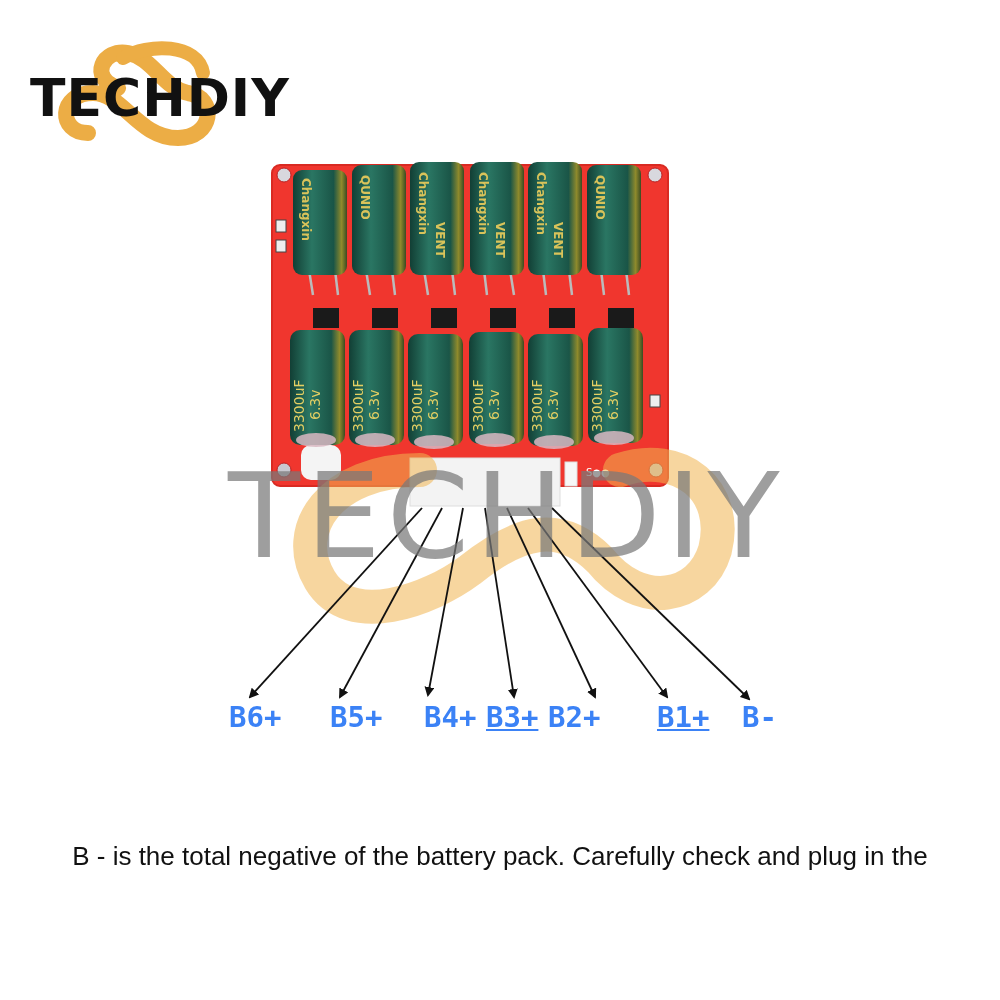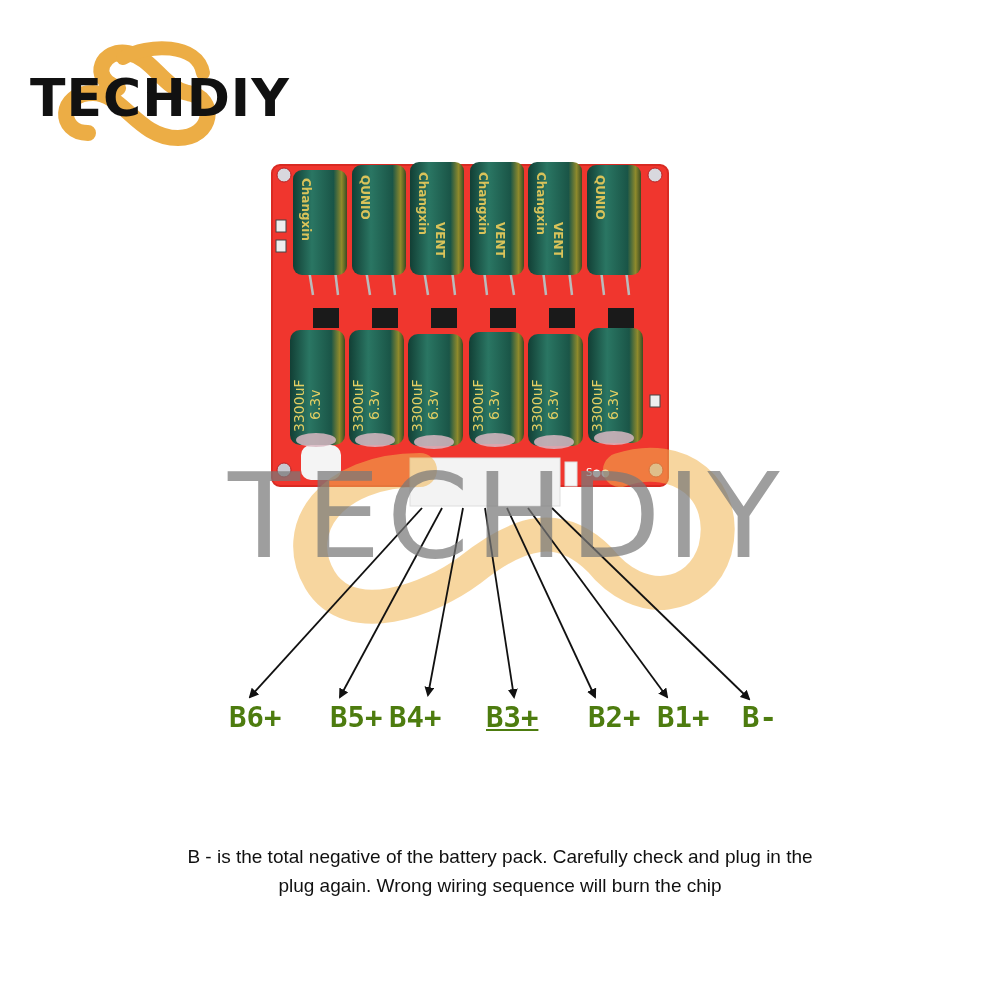--- a/index.html
+++ b/index.html
@@ -1,22 +1,22 @@
 <!DOCTYPE html>
 <html><head>
 <meta charset="utf-8">
 <style>
   html, body { margin: 0; padding: 0; background: #ffffff; }
   body { width: 1000px; height: 1000px; position: relative; overflow: hidden; font-family: "Liberation Sans", sans-serif; }
   .abs { position: absolute; }
   #logo { left: 28px; top: 38px; width: 250px; height: 120px; }
   #logo-text { position: absolute; left: 2px; top: 30px; font-family: "DejaVu Sans", sans-serif; font-weight: bold; font-size: 52px; letter-spacing: 1px; color: #111; }
   #scene { left: 0; top: 0; width: 1000px; height: 1000px; }
-  .label { position: absolute; top: 700px; font-family: "DejaVu Sans Mono", monospace; font-weight: bold; font-size: 29px; color: #4d7c0f; }
-  #caption { position: absolute; left: 60px; top: 842px; width: 880px; text-align: center; font-family: "Liberation Sans", sans-serif; font-size: 19px; line-height: 29px; color: #111; }
+  .label { position: absolute; top: 700px; font-family: "DejaVu Sans Mono", monospace; font-weight: bold; font-size: 29px; color: #3b82f6; }
+  #caption { position: absolute; left: 60px; top: 842px; width: 880px; text-align: center; font-family: "Liberation Sans", sans-serif; font-size: 26px; line-height: 29px; color: #111; }
   #wm-text { position: absolute; left: 228px; top: 447px; font-family: "DejaVu Sans", sans-serif; font-size: 118px; font-weight: normal; color: rgba(120,120,120,0.72); letter-spacing: 6px; }
 </style>
 </head>
 <body>
 
 <div id="logo" class="abs">
   <svg width="250" height="120" viewBox="0 0 250 120" style="position:absolute;left:0;top:0;">
     <path d="M60,95 C30,95 30,55 65,55 C95,55 110,100 150,100 C185,100 190,60 160,55 C135,50 125,20 100,15 C75,10 60,40 90,50" fill="none" stroke="#ecad45" stroke-width="16" stroke-linecap="round"></path>
     <path d="M95,20 C120,5 170,5 175,35" fill="none" stroke="#ecad45" stroke-width="14" stroke-linecap="round"></path>
   </svg>
@@ -144,22 +144,21 @@
     <line x1="507" y1="508" x2="595" y2="697" marker-end="url(#arrow)"></line>
     <line x1="528" y1="508" x2="667" y2="697" marker-end="url(#arrow)"></line>
     <line x1="552" y1="508" x2="749" y2="699" marker-end="url(#arrow)"></line>
   </g>
 </svg>
 
 <div id="wm-text">TECHDIY</div>
 
 <div class="label" style="left:229px;">B6+</div>
 <div class="label" style="left:330px;">B5+</div>
-<div class="label" style="left:389px;">B4+</div>
+<div class="label" style="left:424px;">B4+</div>
 <div class="label" style="left:486px;text-decoration:underline;">B3+</div>
-<div class="label" style="left:588px;">B2+</div>
-<div class="label" style="left:657px;">B1+</div>
+<div class="label" style="left:548px;">B2+</div>
+<div class="label" style="left:657px;text-decoration:underline;">B1+</div>
 <div class="label" style="left:742px;">B-</div>
 
 <div id="caption">
   <div>B - is the total negative of the battery pack. Carefully check and plug in the</div>
-  <div>plug again. Wrong wiring sequence will burn the chip</div>
 </div>
 
 </body></html>

